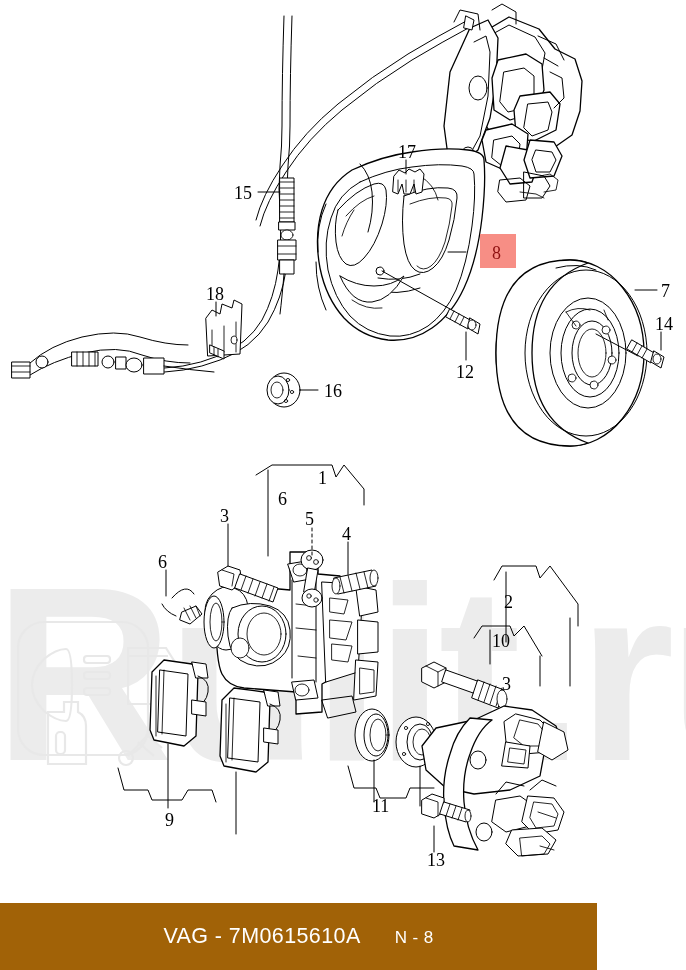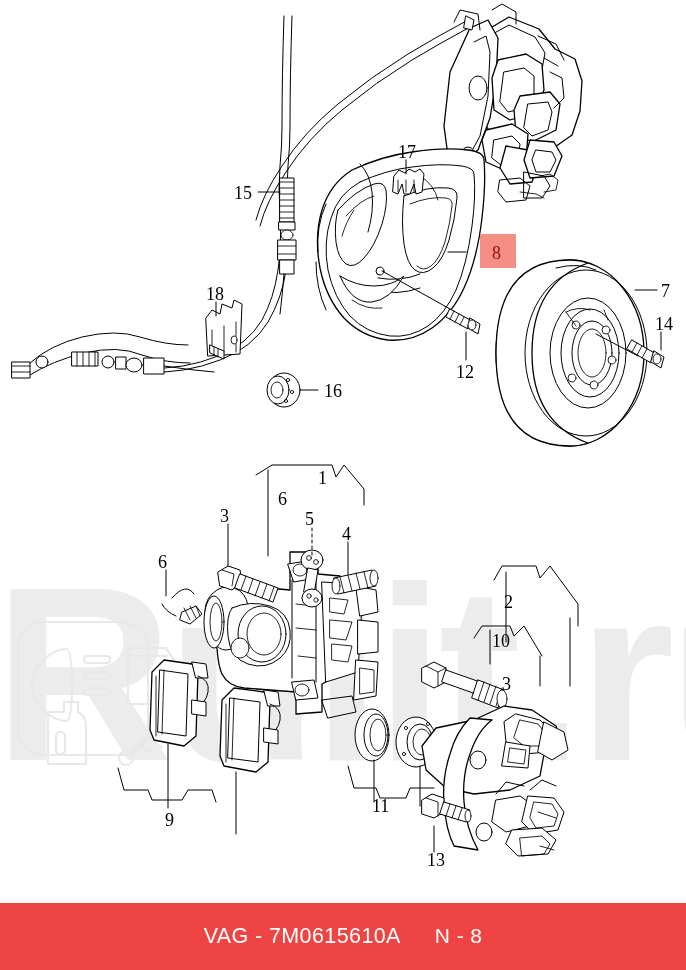--- a/index.html
+++ b/index.html
@@ -33,42 +33,42 @@
     position: absolute;
     left: 0;
     top: 0;
     width: 686px;
     height: 903px;
   }
   .footer-bar {
     position: absolute;
     left: 0;
     top: 903px;
-    width: 686px;
+    width: 597px;
     height: 67px;
-    background: #ef4444;
+    background: #a16207;
     display: flex;
     align-items: center;
     justify-content: center;
   }
   .footer-inner {
     display: flex;
     align-items: baseline;
     gap: 34px;
     color: #ffffff;
     font-size: 21px;
     letter-spacing: 0.4px;
   }
   .footer-part {
     font-size: 21.5px;
     font-weight: 400;
     white-space: pre;
   }
   .footer-page {
-    font-size: 21px;
+    font-size: 17px;
     font-weight: 400;
     white-space: pre;
   }
   
   text.lbl {
     font-family: "Liberation Serif", serif;
     font-size: 18px;
     fill: #000000;
   }
   text.lbl-hl {

